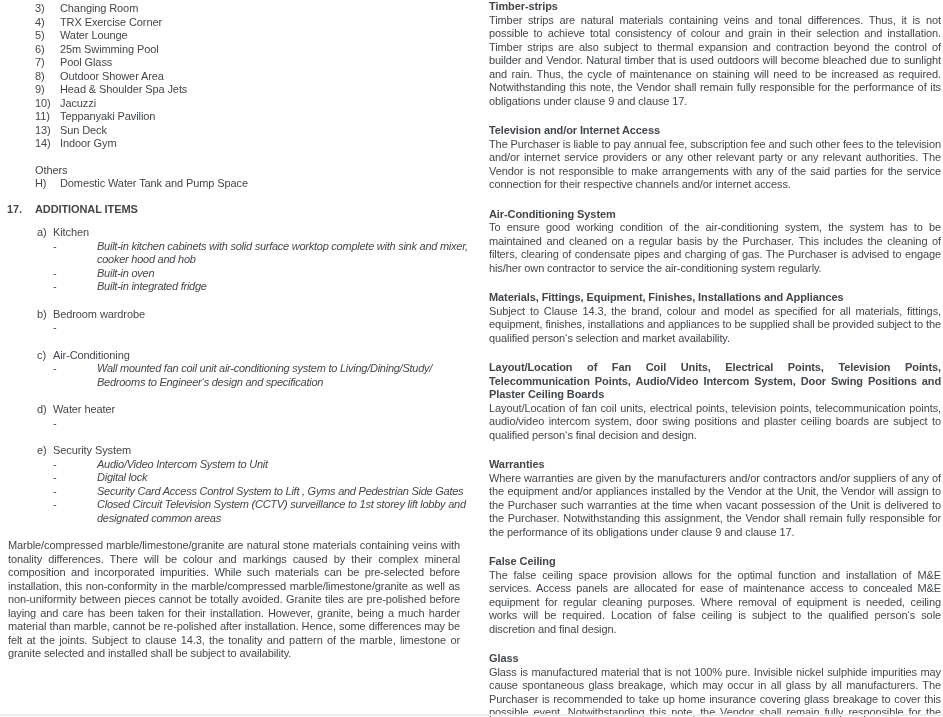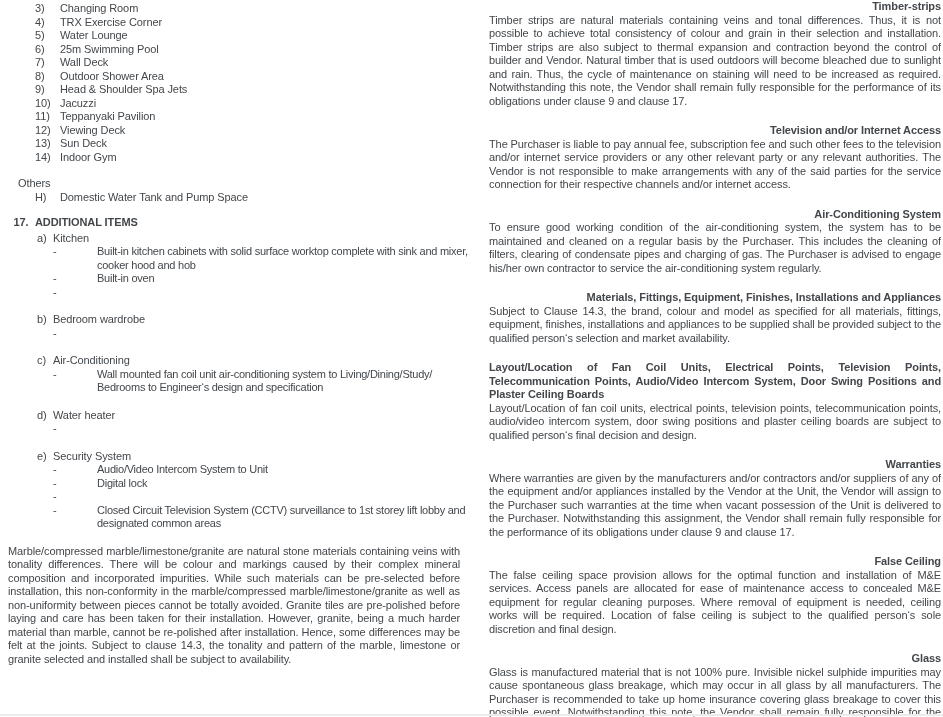--- a/index.html
+++ b/index.html
@@ -8,39 +8,39 @@
     width: 943px;
     height: 717px;
     background: #ffffff;
     color: #43474b;
     font-family: "Liberation Sans", sans-serif;
     font-size: 11px;
     line-height: 13.5px;
     letter-spacing: -0.1px;
     overflow: hidden;
   }
-  .bold { font-weight: 700; text-align: right; }
+  .bold { font-weight: 700; }
   .just { text-align: justify; }
 
   
   .col-left  { position: absolute; left: 0;  top: 2px; width: 472px; }
   .fac-row   { display: flex; margin-left: 35px; }
   .fac-num   { width: 25px; flex: none; }
-  .others-label { margin-left: 18px; margin-top: 13px; }
+  .others-label { margin-left: 35px; margin-top: 13px; }
 
   .sec17         { margin-top: 12px; }
-  .sec17-head    { display: flex; font-weight: 700; margin-bottom: 2px; text-align: center; }
+  .sec17-head    { display: flex; font-weight: 700; margin-bottom: 10px; }
   .sec17-num     { width: 28px; margin-left: 7px; flex: none; }
   .subsections   { margin-left: 37px; }
   .sub           { margin-bottom: 14px; }
   .sub-head      { display: flex; }
   .sub-letter    { width: 16px; flex: none; }
   .dash-row      { display: flex; margin-left: 16px; }
   .dash          { width: 44px; flex: none; }
-  .dash-txt      { flex: 1; letter-spacing: -0.25px; }
+  .dash-txt      { flex: 1; letter-spacing: -0.25px; font-style: italic; }
 
   .note       { margin-top: 13px; margin-left: 8px; width: 452px; }
 
   
   .col-right { position: absolute; left: 489px; top: 0; width: 452px; }
   .r-sec     { margin-bottom: 16px; }
 
   
   .bottom-rule { position: absolute; left: 0; right: 0; bottom: 1px; height: 2px; background: #ececec; }
 </style>
@@ -63,41 +63,37 @@
       <div class="fac-row">
           <span class="fac-num">5)</span>
           <span>Water Lounge</span>
         </div>
       <div class="fac-row">
           <span class="fac-num">6)</span>
           <span>25m Swimming Pool</span>
         </div>
       <div class="fac-row">
           <span class="fac-num">7)</span>
-          <span>Wall Deck</span>
+          <span>Pool Glass</span>
         </div>
       <div class="fac-row">
           <span class="fac-num">8)</span>
           <span>Outdoor Shower Area</span>
         </div>
       <div class="fac-row">
           <span class="fac-num">9)</span>
           <span>Head &amp; Shoulder Spa Jets</span>
         </div>
       <div class="fac-row">
           <span class="fac-num">10)</span>
           <span>Jacuzzi</span>
         </div>
       <div class="fac-row">
           <span class="fac-num">11)</span>
           <span>Teppanyaki Pavilion</span>
-        </div>
-      <div class="fac-row">
-          <span class="fac-num">12)</span>
-          <span>Viewing Deck</span>
         </div>
       <div class="fac-row">
           <span class="fac-num">13)</span>
           <span>Sun Deck</span>
         </div>
       <div class="fac-row">
           <span class="fac-num">14)</span>
           <span>Indoor Gym</span>
         </div>
     </div>
@@ -123,20 +119,21 @@
           <div class="dash-row">
               <span class="dash">-</span>
               <span class="dash-txt">Built-in kitchen cabinets with solid surface worktop complete with sink and mixer, cooker hood and hob</span>
             </div>
           <div class="dash-row">
               <span class="dash">-</span>
               <span class="dash-txt">Built-in oven</span>
             </div>
           <div class="dash-row">
               <span class="dash">-</span>
+              <span class="dash-txt">Built-in integrated fridge</span>
             </div>
         </div>
 
         <div class="sub">
           <div class="sub-head">
               <span class="sub-letter">b)</span>
               <span>Bedroom wardrobe</span>
             </div>
           <div class="dash-row">
               <span class="dash">-</span>
@@ -172,20 +169,21 @@
           <div class="dash-row">
               <span class="dash">-</span>
               <span class="dash-txt">Audio/Video Intercom System to Unit</span>
             </div>
           <div class="dash-row">
               <span class="dash">-</span>
               <span class="dash-txt">Digital lock</span>
             </div>
           <div class="dash-row">
               <span class="dash">-</span>
+              <span class="dash-txt">Security Card Access Control System to Lift , Gyms and Pedestrian Side Gates</span>
             </div>
           <div class="dash-row">
               <span class="dash">-</span>
               <span class="dash-txt">Closed Circuit Television System (CCTV) surveillance to 1st storey lift lobby and designated common areas</span>
             </div>
         </div>
 
       </div>
     </div>
 

